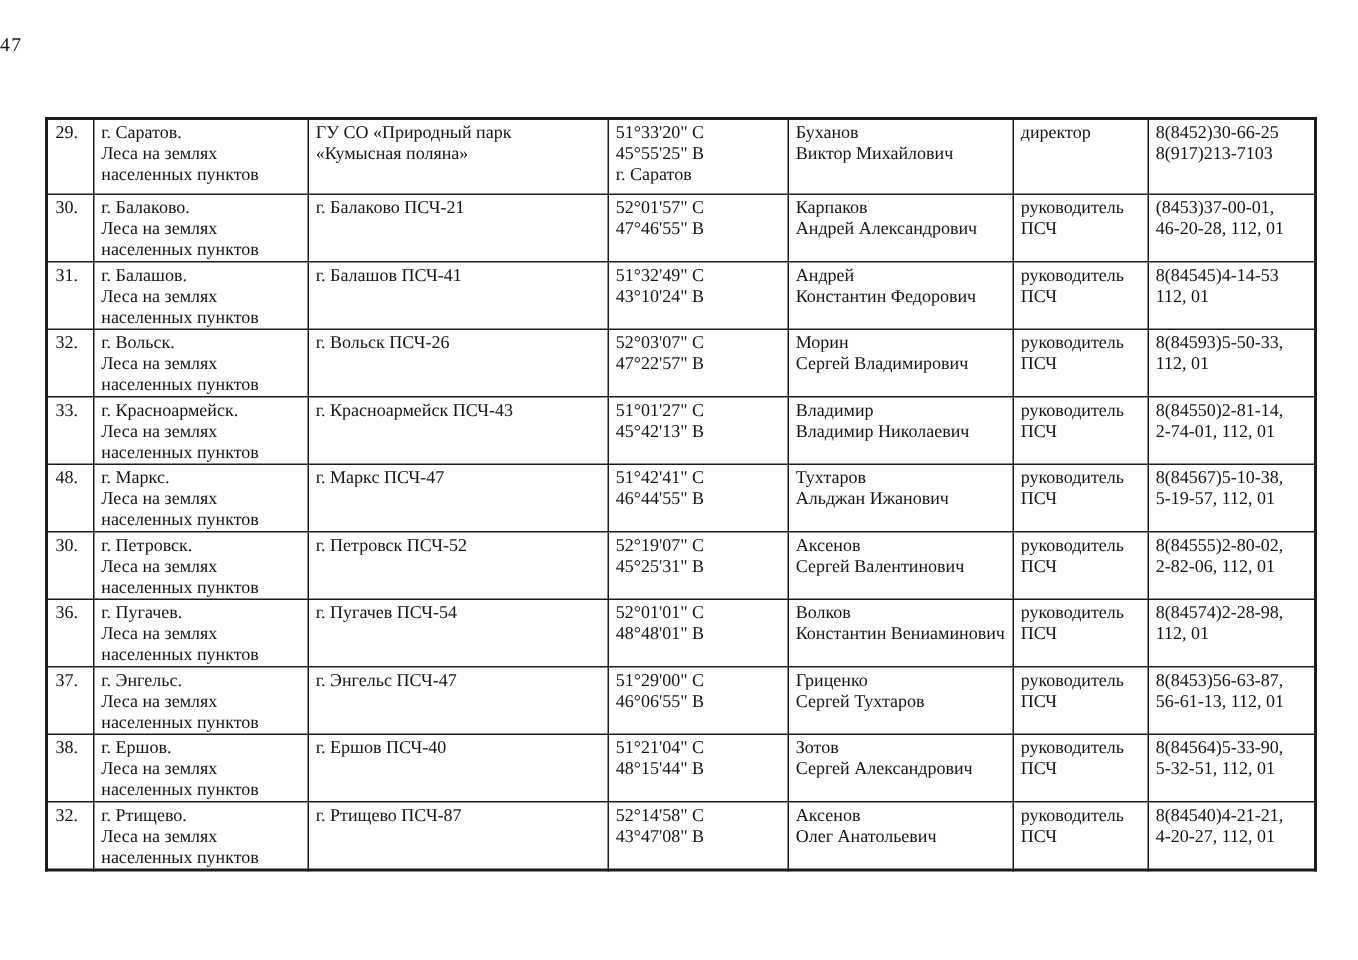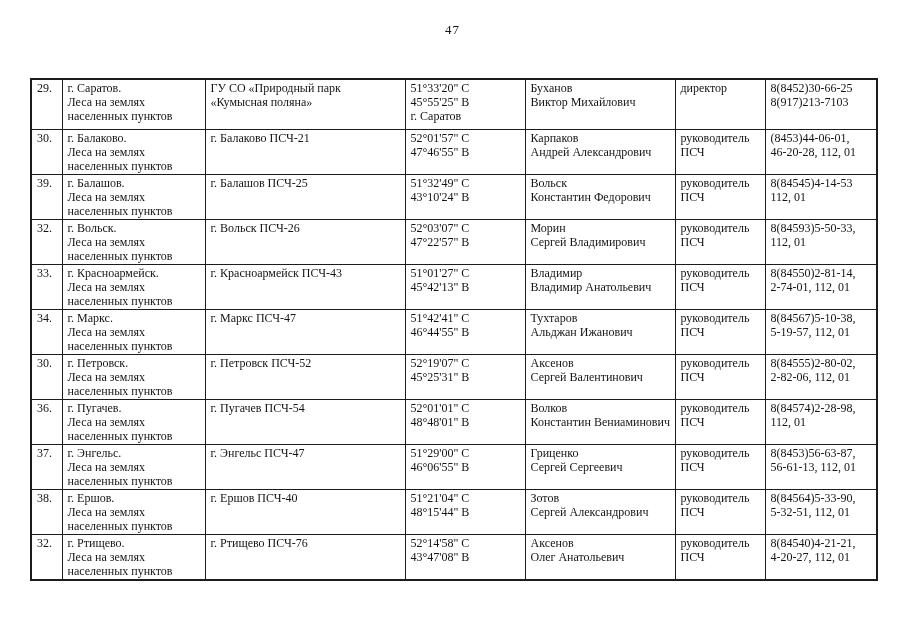--- a/index.html
+++ b/index.html
@@ -13,21 +13,21 @@
     position: relative;
     font-family: "Liberation Serif", serif;
     color: #141414;
     overflow: hidden;
   }
   .page-number {
     position: absolute;
     top: 22px;
     left: 0;
     right: 0;
-    text-align: center;
+    text-align: left;
     font-size: 13px;
     letter-spacing: 1px;
   }
   table.contacts {
     position: absolute;
     left: 30px;
     top: 78px;
     width: 846px;
     border-collapse: collapse;
     table-layout: fixed;
@@ -110,42 +110,42 @@
         </td>
         <td data-name="cell-person">
           <div data-name="cell-line">Карпаков</div>
           <div data-name="cell-line">Андрей Александрович</div>
         </td>
         <td data-name="cell-position">
           <div data-name="cell-line">руководитель</div>
           <div data-name="cell-line">ПСЧ</div>
         </td>
         <td data-name="cell-phone">
-          <div data-name="cell-line">(8453)44-06-01,</div>
+          <div data-name="cell-line">(8453)37-00-01,</div>
           <div data-name="cell-line">46-20-28, 112, 01</div>
         </td>
       </tr>
       <tr data-name="table-row">
         <td data-name="cell-num">
-          <div data-name="cell-line">39.</div>
+          <div data-name="cell-line">31.</div>
         </td>
         <td data-name="cell-location">
           <div data-name="cell-line">г. Балашов.</div>
           <div data-name="cell-line">Леса на землях</div>
           <div data-name="cell-line">населенных пунктов</div>
         </td>
         <td data-name="cell-organization">
-          <div data-name="cell-line">г. Балашов ПСЧ-25</div>
+          <div data-name="cell-line">г. Балашов ПСЧ-41</div>
         </td>
         <td data-name="cell-coordinates">
           <div data-name="cell-line">51°32'49" С</div>
           <div data-name="cell-line">43°10'24" В</div>
         </td>
         <td data-name="cell-person">
-          <div data-name="cell-line">Вольск</div>
+          <div data-name="cell-line">Андрей</div>
           <div data-name="cell-line">Константин Федорович</div>
         </td>
         <td data-name="cell-position">
           <div data-name="cell-line">руководитель</div>
           <div data-name="cell-line">ПСЧ</div>
         </td>
         <td data-name="cell-phone">
           <div data-name="cell-line">8(84545)4-14-53</div>
           <div data-name="cell-line">112, 01</div>
         </td>
@@ -190,34 +190,34 @@
         </td>
         <td data-name="cell-organization">
           <div data-name="cell-line">г. Красноармейск ПСЧ-43</div>
         </td>
         <td data-name="cell-coordinates">
           <div data-name="cell-line">51°01'27" С</div>
           <div data-name="cell-line">45°42'13" В</div>
         </td>
         <td data-name="cell-person">
           <div data-name="cell-line">Владимир</div>
-          <div data-name="cell-line">Владимир Анатольевич</div>
+          <div data-name="cell-line">Владимир Николаевич</div>
         </td>
         <td data-name="cell-position">
           <div data-name="cell-line">руководитель</div>
           <div data-name="cell-line">ПСЧ</div>
         </td>
         <td data-name="cell-phone">
           <div data-name="cell-line">8(84550)2-81-14,</div>
           <div data-name="cell-line">2-74-01, 112, 01</div>
         </td>
       </tr>
       <tr data-name="table-row">
         <td data-name="cell-num">
-          <div data-name="cell-line">34.</div>
+          <div data-name="cell-line">48.</div>
         </td>
         <td data-name="cell-location">
           <div data-name="cell-line">г. Маркс.</div>
           <div data-name="cell-line">Леса на землях</div>
           <div data-name="cell-line">населенных пунктов</div>
         </td>
         <td data-name="cell-organization">
           <div data-name="cell-line">г. Маркс ПСЧ-47</div>
         </td>
         <td data-name="cell-coordinates">
@@ -306,21 +306,21 @@
         </td>
         <td data-name="cell-organization">
           <div data-name="cell-line">г. Энгельс ПСЧ-47</div>
         </td>
         <td data-name="cell-coordinates">
           <div data-name="cell-line">51°29'00" С</div>
           <div data-name="cell-line">46°06'55" В</div>
         </td>
         <td data-name="cell-person">
           <div data-name="cell-line">Гриценко</div>
-          <div data-name="cell-line">Сергей Сергеевич</div>
+          <div data-name="cell-line">Сергей Тухтаров</div>
         </td>
         <td data-name="cell-position">
           <div data-name="cell-line">руководитель</div>
           <div data-name="cell-line">ПСЧ</div>
         </td>
         <td data-name="cell-phone">
           <div data-name="cell-line">8(8453)56-63-87,</div>
           <div data-name="cell-line">56-61-13, 112, 01</div>
         </td>
       </tr>
@@ -356,21 +356,21 @@
       <tr data-name="table-row">
         <td data-name="cell-num">
           <div data-name="cell-line">32.</div>
         </td>
         <td data-name="cell-location">
           <div data-name="cell-line">г. Ртищево.</div>
           <div data-name="cell-line">Леса на землях</div>
           <div data-name="cell-line">населенных пунктов</div>
         </td>
         <td data-name="cell-organization">
-          <div data-name="cell-line">г. Ртищево ПСЧ-76</div>
+          <div data-name="cell-line">г. Ртищево ПСЧ-87</div>
         </td>
         <td data-name="cell-coordinates">
           <div data-name="cell-line">52°14'58" С</div>
           <div data-name="cell-line">43°47'08" В</div>
         </td>
         <td data-name="cell-person">
           <div data-name="cell-line">Аксенов</div>
           <div data-name="cell-line">Олег Анатольевич</div>
         </td>
         <td data-name="cell-position">

